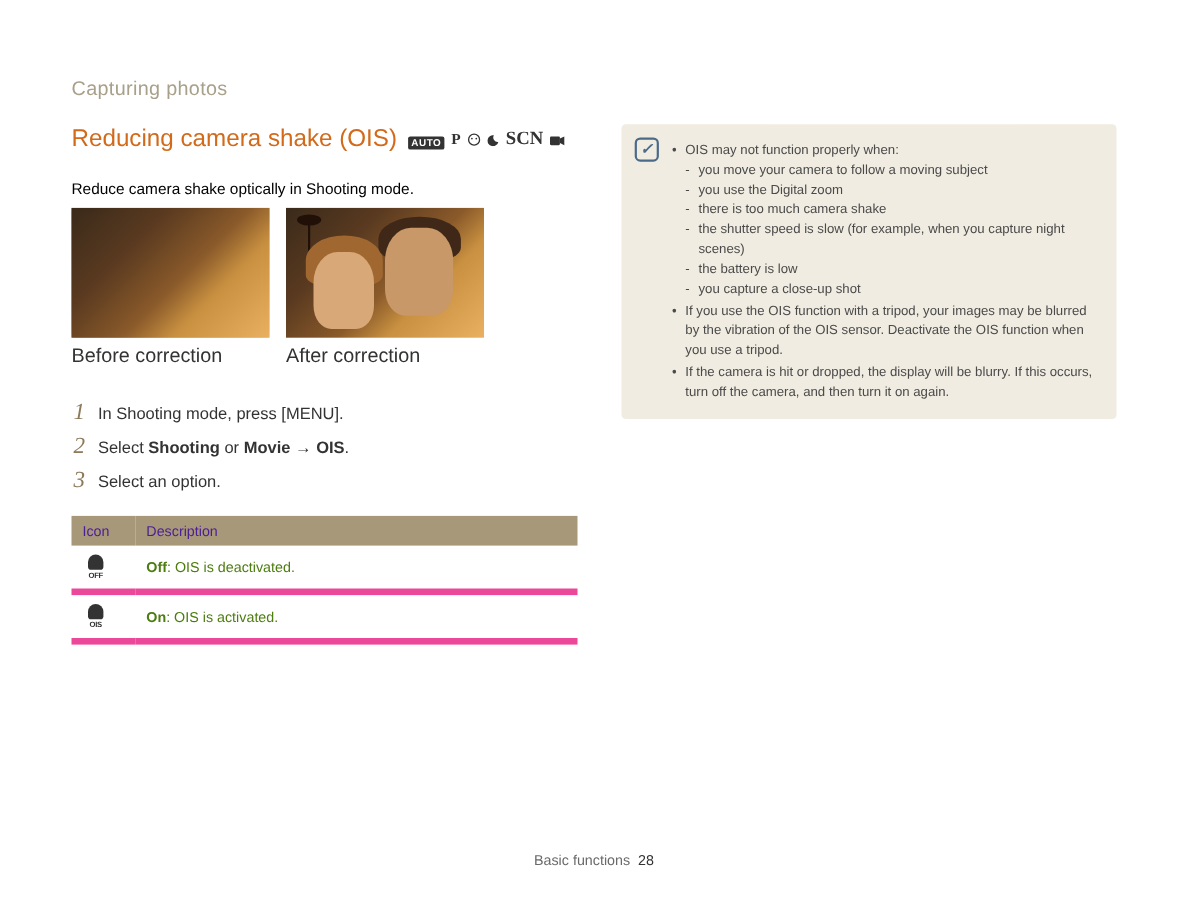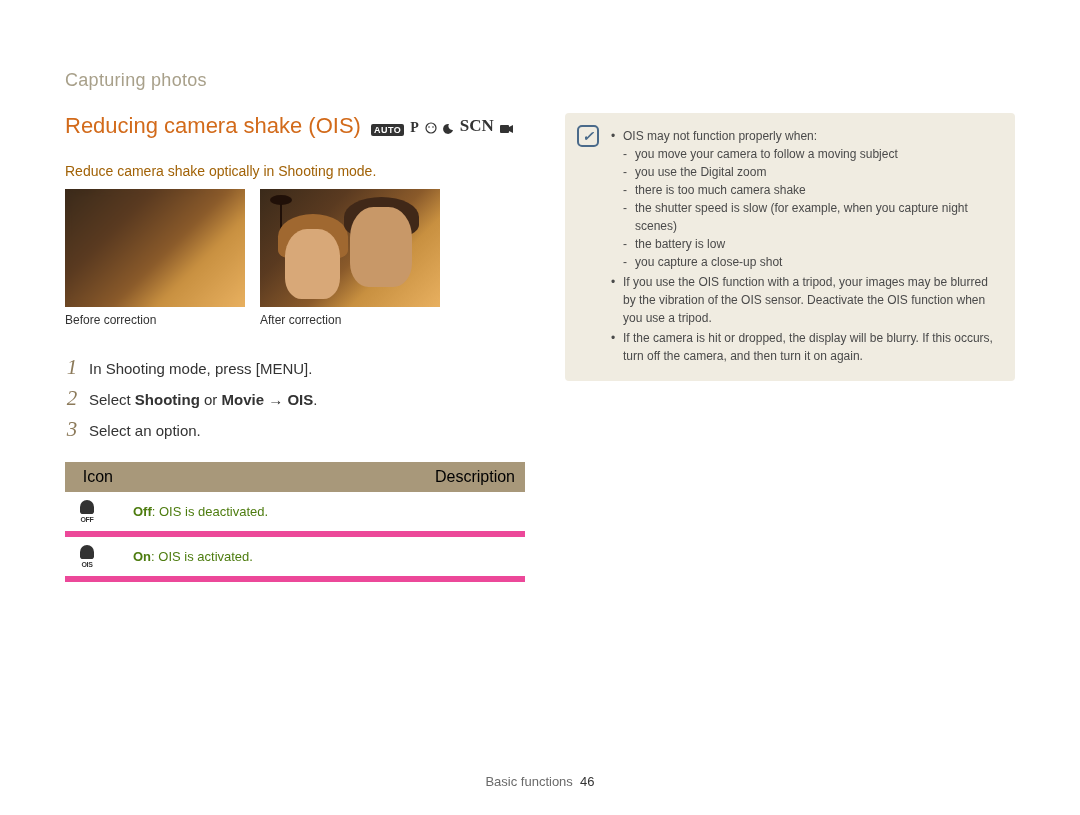--- a/index.html
+++ b/index.html
@@ -59,21 +59,21 @@
     color:#fff;
     font-size:9px;
     padding:1px 3px;
     border-radius:2px;
     letter-spacing:0.5px;
   }
   .mode-p { font-family: serif; font-size:14px; font-weight:bold; }
   .mode-scn { font-family: serif; font-size:17px; font-weight:bold; }
   .intro-text {
     font-size: 14px;
-    color: #a16207;
+    color: #000000;
     margin-bottom: 10px;
   }
   .photo-row {
     display: flex;
     gap: 15px;
     margin-bottom: 6px;
   }
   .photo {
     width: 180px;
     height: 118px;
@@ -96,21 +96,21 @@
   .hair1{position:absolute;width:70px;height:45px;border-radius:50% 50% 20% 20%;background:#a06830;top:25px;left:18px}
   .hair2{position:absolute;width:75px;height:40px;border-radius:50% 50% 30% 30%;background:#402818;top:8px;left:84px}
   .photo.blur .sunset,.photo.blur .palm,.photo.blur .face1,.photo.blur .face2,.photo.blur .hair1,.photo.blur .hair2{filter:blur(5px)}
   .caption-row {
     display: flex;
     gap: 15px;
     margin-bottom: 28px;
   }
   .caption-row span {
     width: 180px;
-    font-size: 12px;
+    font-size: 18px;
     color: #333;
   }
   .steps {
     margin-bottom: 20px;
   }
   .step {
     display: flex;
     align-items: baseline;
     gap: 10px;
     font-size: 15px;
@@ -133,25 +133,25 @@
     font-family: Arial, sans-serif;
   }
   .step-text b { font-weight: bold; text-align: center; }
   .opt-table {
     width: 100%;
     border-collapse: collapse;
     font-size: 13px;
   }
   .opt-table th {
     background: #a8987a;
-    color: #000000;
+    color: #4c1d95;
     font-weight: 400;
-    text-align: right;
+    text-align: left;
     padding: 6px 10px;
-    font-size: 16px;
+    font-size: 13px;
   }
   .opt-table th:first-child { width: 58px; }
   .opt-table td {
     padding: 8px 10px;
     border-bottom: 6px solid #ec4899;
     color: #4d7c0f;
     vertical-align: middle;
   }
   .ois-icon {
     display:inline-block;
@@ -359,14 +359,14 @@
           </li>
           <li>If you use the OIS function with a tripod, your images may be blurred by the vibration of the OIS sensor. Deactivate the OIS function when you use a tripod.</li>
           <li>If the camera is hit or dropped, the display will be blurry. If this occurs, turn off the camera, and then turn it on again.</li>
         </ul>
       </div>
     </div>
   </div>
 </div>
 
 <div class="footer">
-  <span>Basic functions</span>&nbsp;&nbsp;<span class="pg">46</span>
+  <span>Basic functions</span>&nbsp;&nbsp;<span class="pg">28</span>
 </div>
 
 </body></html>

